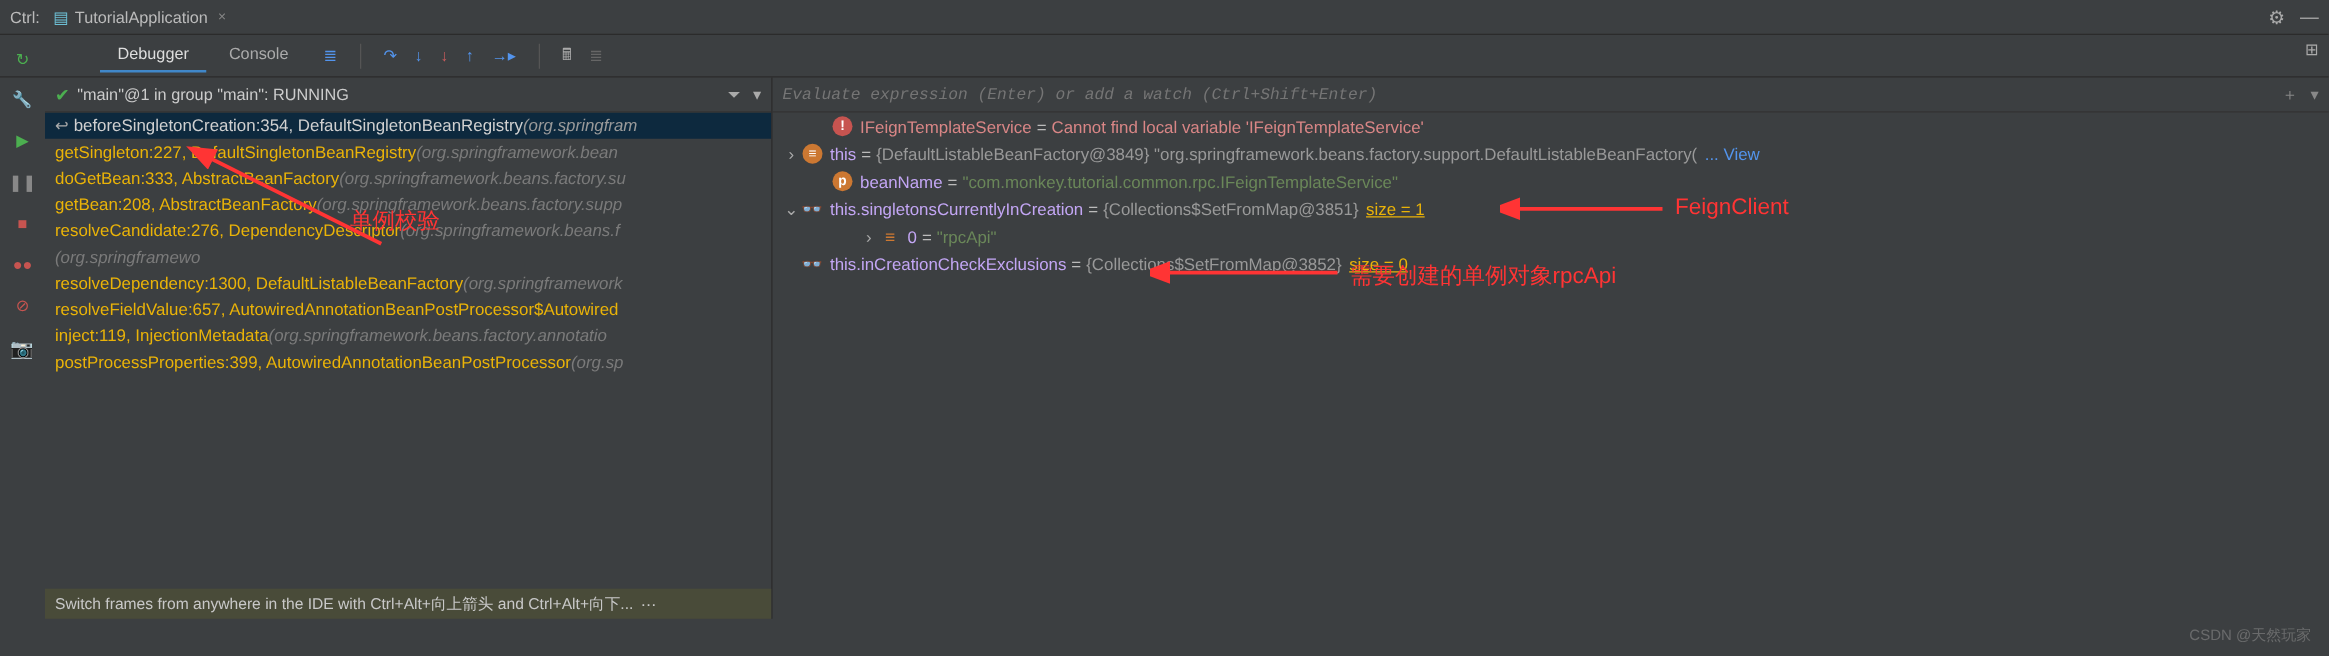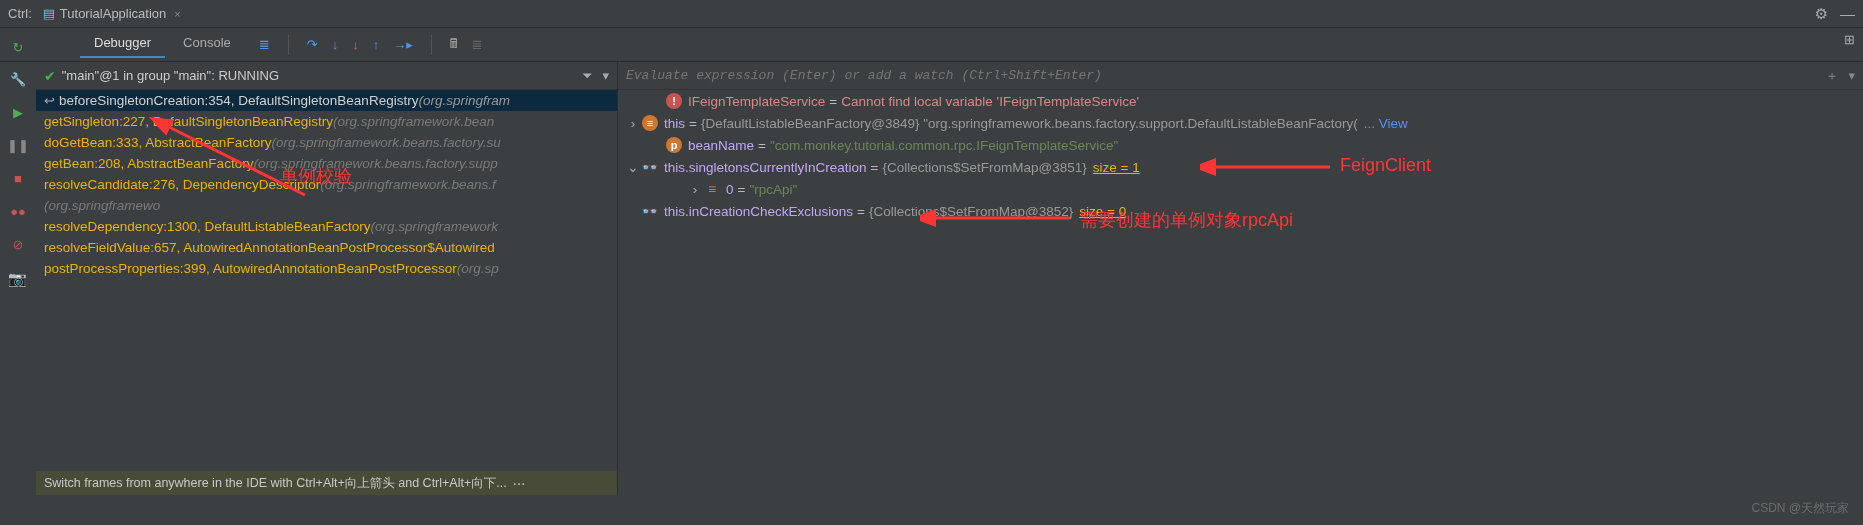--- a/index.html
+++ b/index.html
@@ -278,20 +278,24 @@
         </div>
         <div class="frame dim">
           <span class="m1">resolveDependency:1300, DefaultListableBeanFactory </span>
           <span class="pkg">(org.springframework</span>
         </div>
         <div class="frame dim">
           <span class="m1">resolveFieldValue:657, AutowiredAnnotationBeanPostProcessor$Autowired </span>
           <span class="pkg"></span>
         </div>
         <div class="frame dim">
+          <span class="m1">inject:119, InjectionMetadata </span>
+          <span class="pkg">(org.springframework.beans.factory.annotatio</span>
+        </div>
+        <div class="frame dim">
           <span class="m1">postProcessProperties:399, AutowiredAnnotationBeanPostProcessor </span>
           <span class="pkg">(org.sp</span>
         </div>
       </div>
     <div class="hint-bar">
       <span>Switch frames from anywhere in the IDE with Ctrl+Alt+向上箭头 and Ctrl+Alt+向下...</span>
       <span class="ell">⋯</span>
     </div>
   </div>
 

